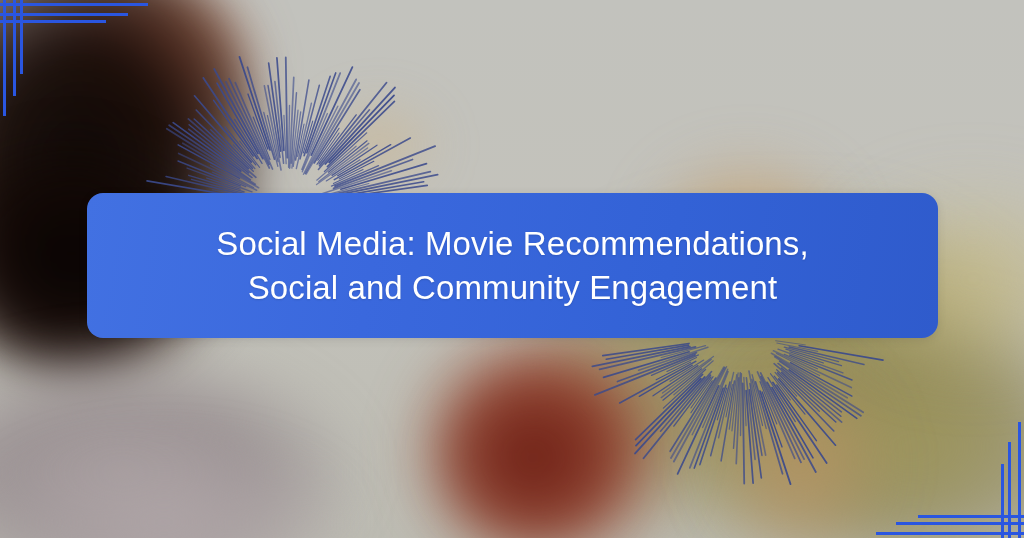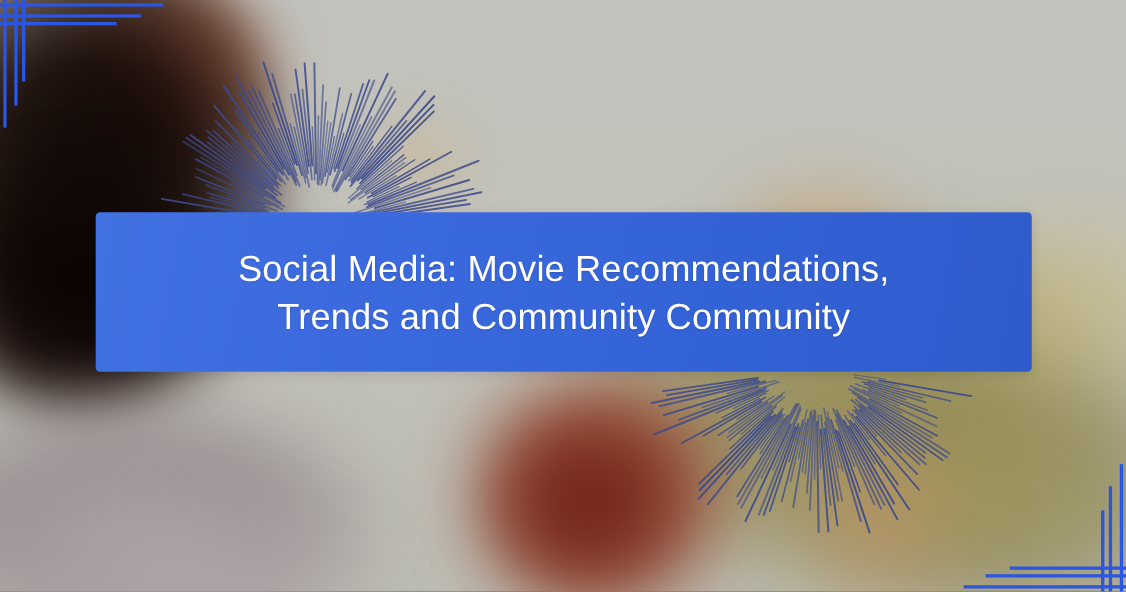--- a/index.html
+++ b/index.html
@@ -166,21 +166,21 @@
   .corner-tl { left:0; top:0; width:150px; height:125px; }
   .corner-br { right:0; bottom:0; width:150px; height:125px; }
 
   
   .title-card {
     position:absolute;
     left:87px;
     top:193px;
     width:851px;
     height:145px;
-    border-radius:4px;
+    border-radius:16px;
     background:linear-gradient(100deg,#4271e2 0%, #3a68dd 34%, #3362d6 68%, #2f5bcc 100%);
     display:flex;
     align-items:center;
     justify-content:center;
     box-shadow:0 2px 10px rgba(0,0,0,0.10);
   }
 
   .title-text {
     color:#ffffff;
     font-family:"Liberation Sans", sans-serif;
@@ -430,17 +430,17 @@
       <div class="line" style="background: rgb(42, 86, 224); width: 3px; height: 116px; right: 3px; bottom: 0px;"></div>
       <div class="line" style="background: rgb(42, 86, 224); height: 3px; width: 128px; top: auto; right: 0px; bottom: 13px;"></div>
       <div class="line" style="background: rgb(42, 86, 224); width: 3px; height: 96px; right: 13px; bottom: 0px;"></div>
       <div class="line" style="background: rgb(42, 86, 224); height: 3px; width: 106px; top: auto; right: 0px; bottom: 20px;"></div>
       <div class="line" style="background: rgb(42, 86, 224); width: 3px; height: 74px; right: 20px; bottom: 0px;"></div>
     </div>
 
   <div class="title-card">
     <div class="title-text">
       <span>Social Media: Movie Recommendations,</span>
-      <span class="l2">Trends and Community Community</span>
+      <span class="l2">Social and Community Engagement</span>
     </div>
   </div>
 
 </div>
 
 </body></html>

